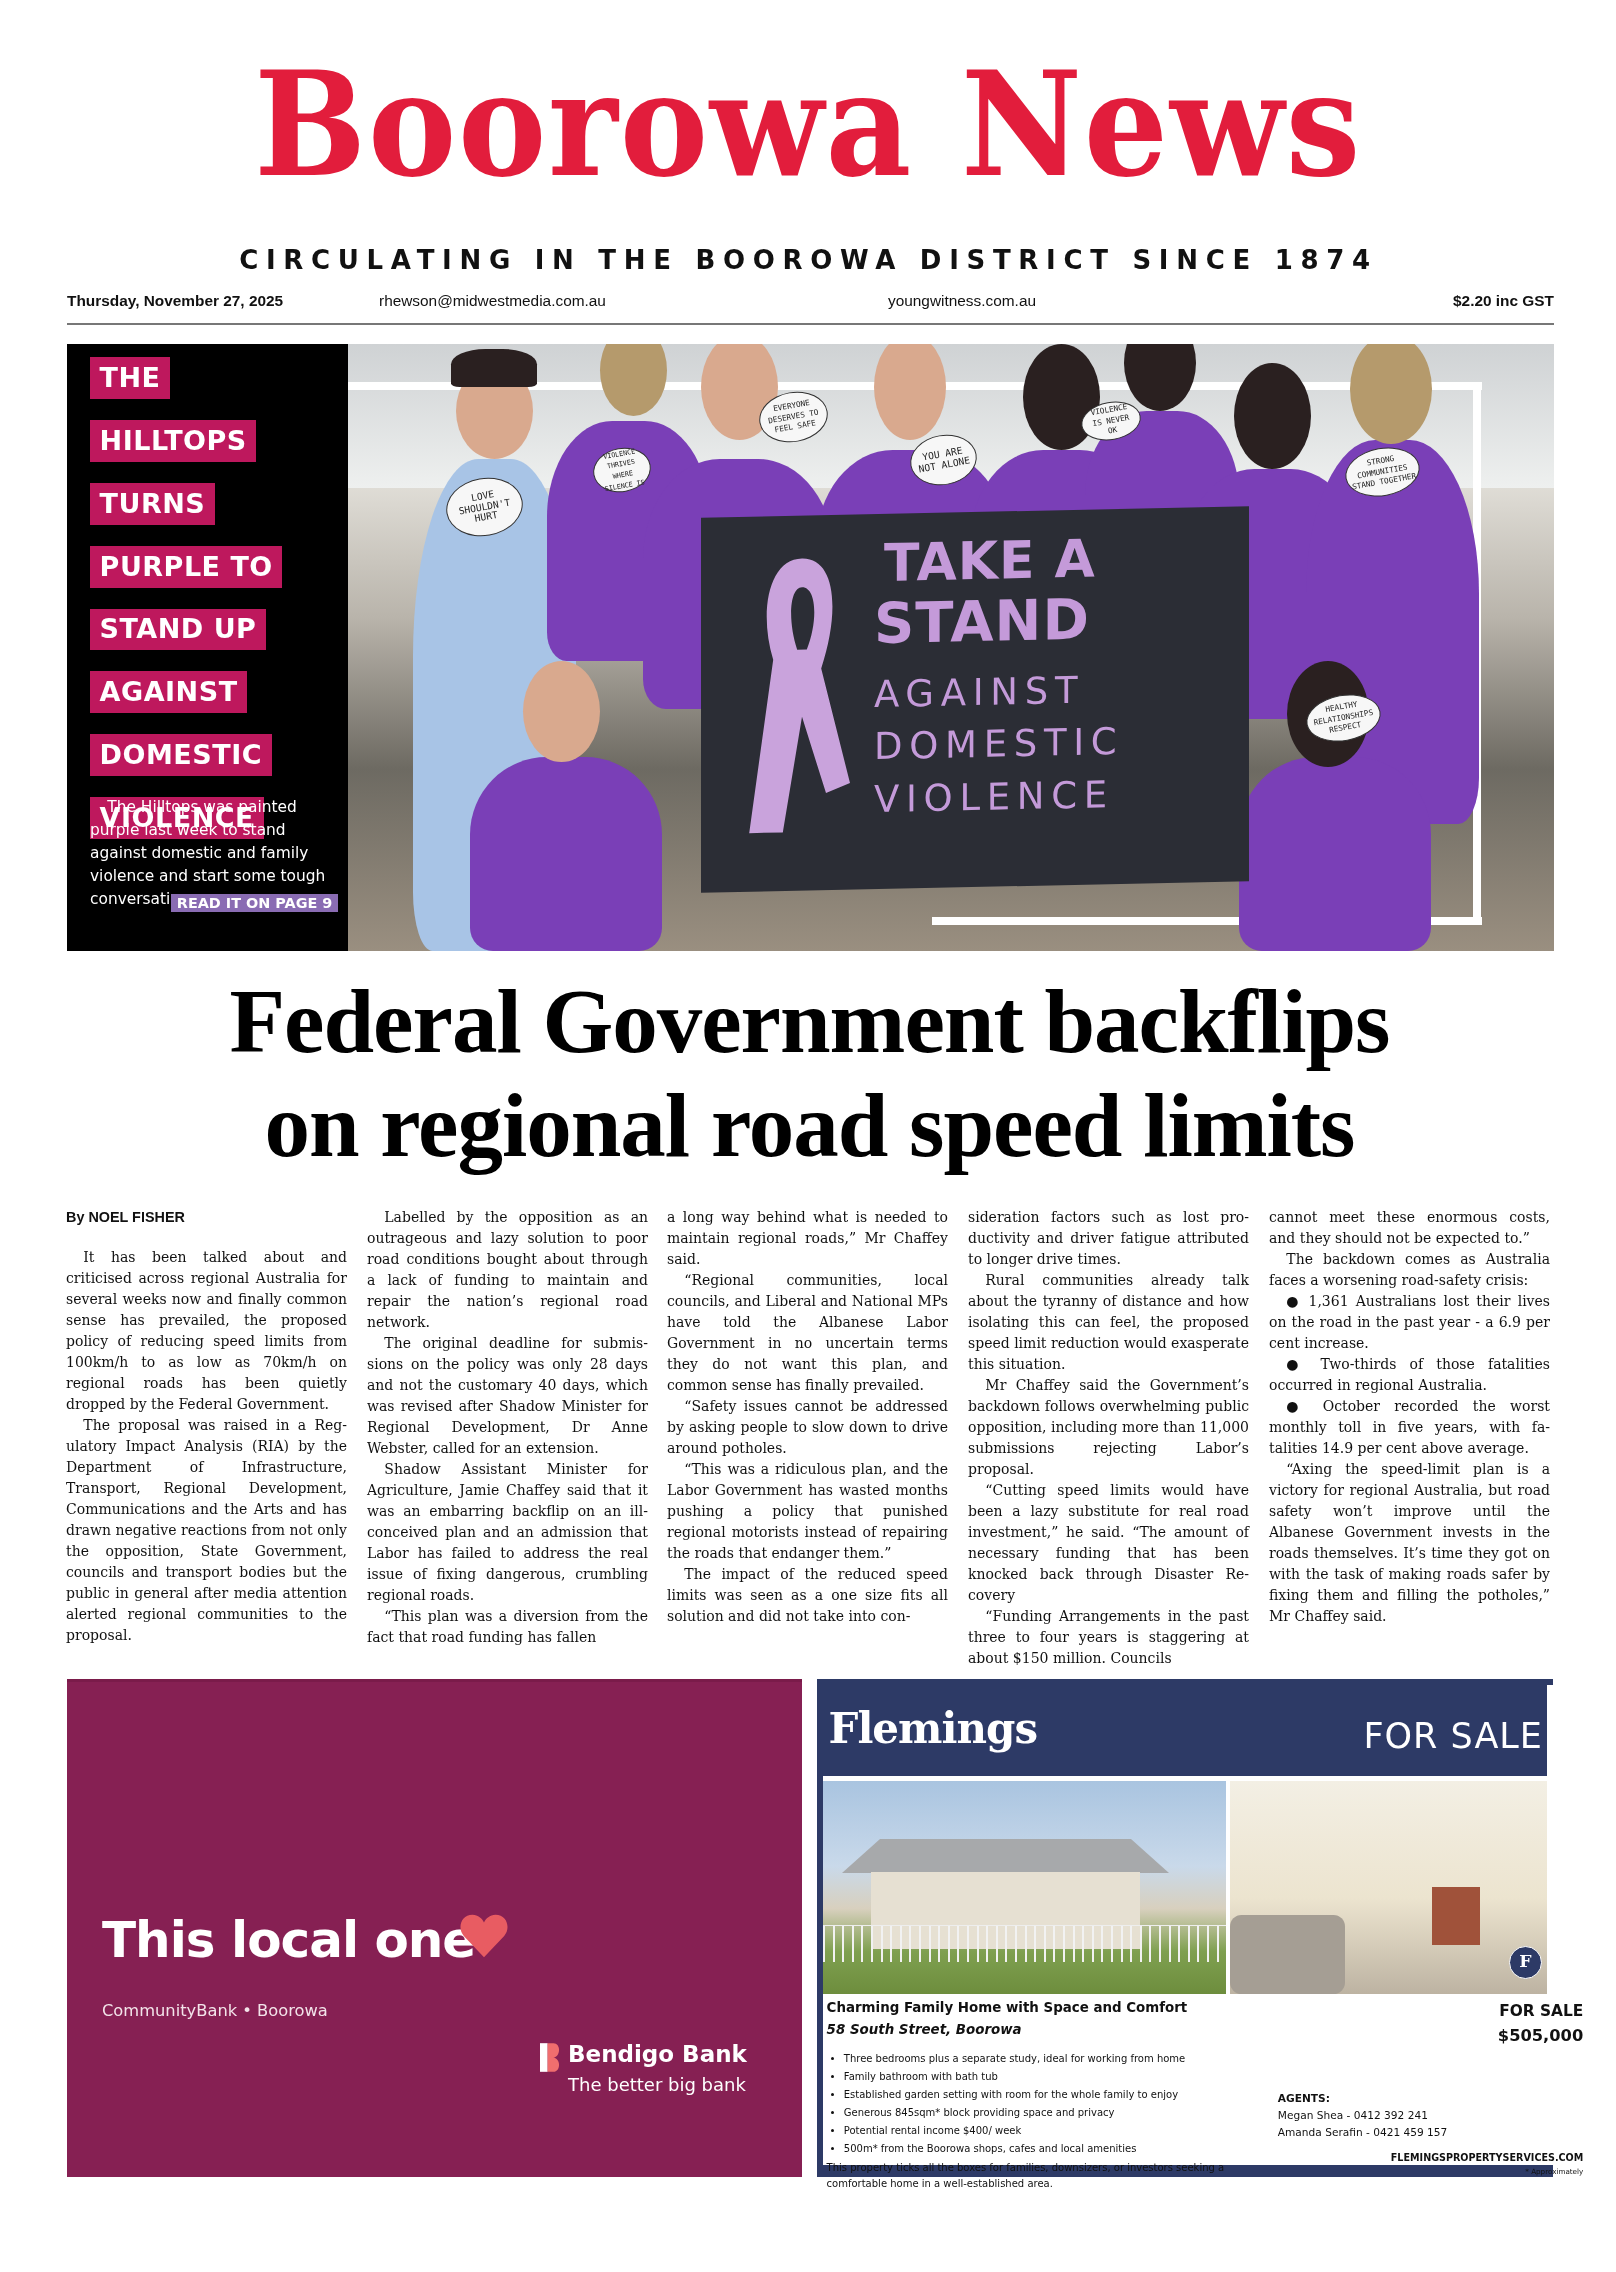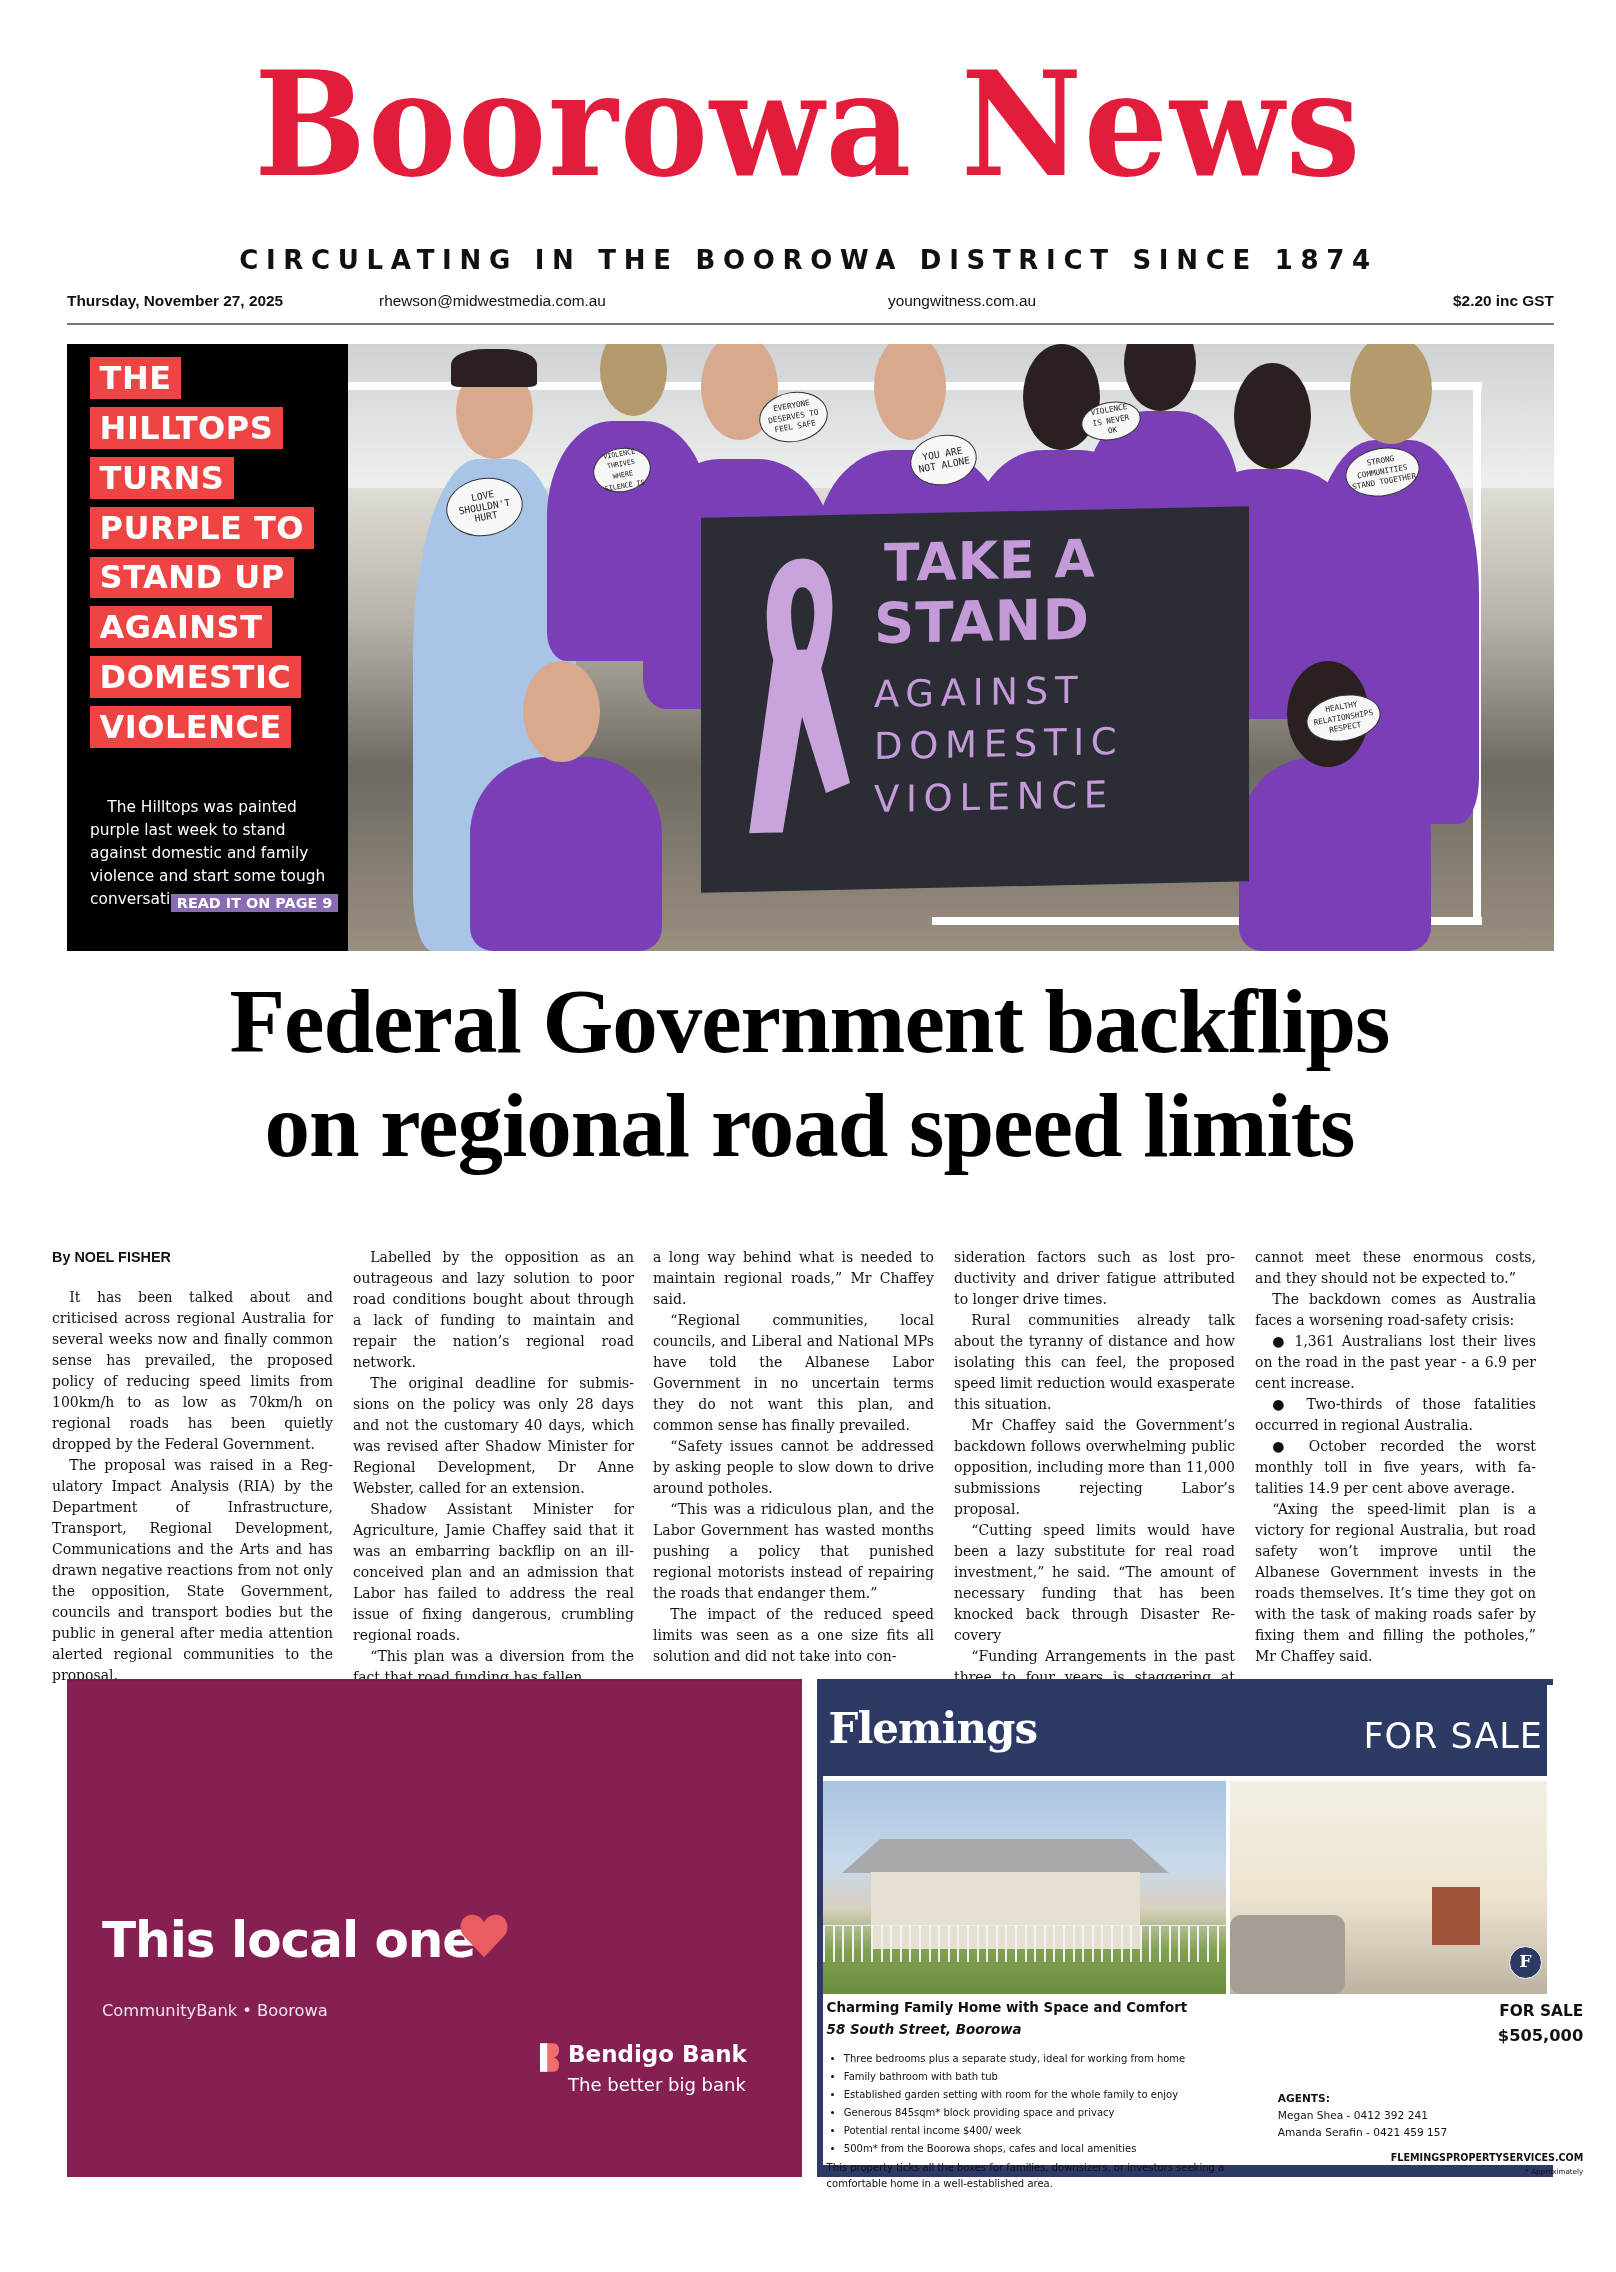--- a/index.html
+++ b/index.html
@@ -37,29 +37,29 @@
   .banner { position: absolute; left: 634px; top: 168px; width: 548px; height: 375px; background: #2b2d35; transform: skewY(-1.2deg); }
   .ribbon { position: absolute; left: 48px; top: 38px; width: 106px; height: 288px; }
   .banner-line1, .banner-line2 { position: absolute; font-family: "DejaVu Sans", sans-serif; font-weight: bold; color: #c49ad9; letter-spacing: 1px; }
   .banner-line1 { left: 183px; top: 19px; font-size: 52px; }
   .banner-line2 { left: 173px; top: 77px; font-size: 56px; }
   .banner-sub { position: absolute; left: 173px; font-family: "DejaVu Sans", sans-serif; color: #c49ad9; font-size: 37px; letter-spacing: 6.7px; }
 
   
   .teaser { position: absolute; left: 67px; top: 344px; width: 281px; height: 607px; background: #000; }
   .teaser-head { position: absolute; left: 23px; top: 13.4px; }
-  .teaser-line { display: table; background: #ef4444; color: #fff; font-family: "DejaVu Sans", sans-serif; font-weight: bold; font-size: 32px; line-height: 38px; padding: 1.9px 9.6px; margin-bottom: 8px; letter-spacing: 0.5px; }
+  .teaser-line { display: table; background: #be185d; color: #fff; font-family: "DejaVu Sans", sans-serif; font-weight: bold; font-size: 27px; line-height: 38px; padding: 1.9px 9.6px; margin-bottom: 21px; letter-spacing: 0.5px; }
   .teaser-body { position: absolute; left: 23px; top: 452px; width: 245px; color: #fff; font-family: "DejaVu Sans", sans-serif; font-size: 15.4px; line-height: 23px; text-indent: 17.3px; }
   .teaser-link { position: absolute; left: 104px; top: 550px; background: #8a6cb3; color: #fff; font-family: "DejaVu Sans", sans-serif; font-weight: bold; font-size: 14.4px; padding: 1px 5.8px; }
 
   
   .headline { position: absolute; left: 60px; top: 970px; width: 1499px; text-align: center; font-family: "Liberation Serif", serif; font-weight: bold; font-size: 91px; line-height: 104px; letter-spacing: -1px; color: #000; }
 
   
-  .article { position: absolute; left: 52px; top: 1207px; width: 1487px; height: 461px; margin-top: 40px; }
+  .article { position: absolute; left: 66px; top: 1207px; width: 1487px; height: 461px; }
   .col { position: absolute; top: 0; width: 281px; font-family: "DejaVu Serif", serif; font-size: 14px; line-height: 21px; text-align: justify; hyphens: manual; color: #111; }
   .col p { text-indent: 17.3px; }
   .byline { font-family: "Liberation Sans", sans-serif; font-weight: bold; font-size: 14.4px; margin-bottom: 19px; text-indent: 0 !important; }
   .c1 { left: 0; } .c2 { left: 301px; } .c3 { left: 601px; } .c4 { left: 902px; } .c5 { left: 1203px; }
   .bullet::before { content: "\25CF  "; }
 
   
   .ad-bank { position: absolute; left: 67px; top: 1679px; width: 735px; height: 498px; background: #862053; border-top: 3.8px solid #7a1b4a; }
   .bank-q { position: absolute; left: 35px; top: 106px; font-family: "DejaVu Sans", sans-serif; font-weight: bold; font-size: 50px; line-height: 60px; color: #f06e6e; letter-spacing: -1px; }
   .bank-local { position: absolute; left: 35px; top: 229px; font-family: "DejaVu Sans", sans-serif; font-weight: bold; font-size: 50px; color: #fff; letter-spacing: -1px; }

